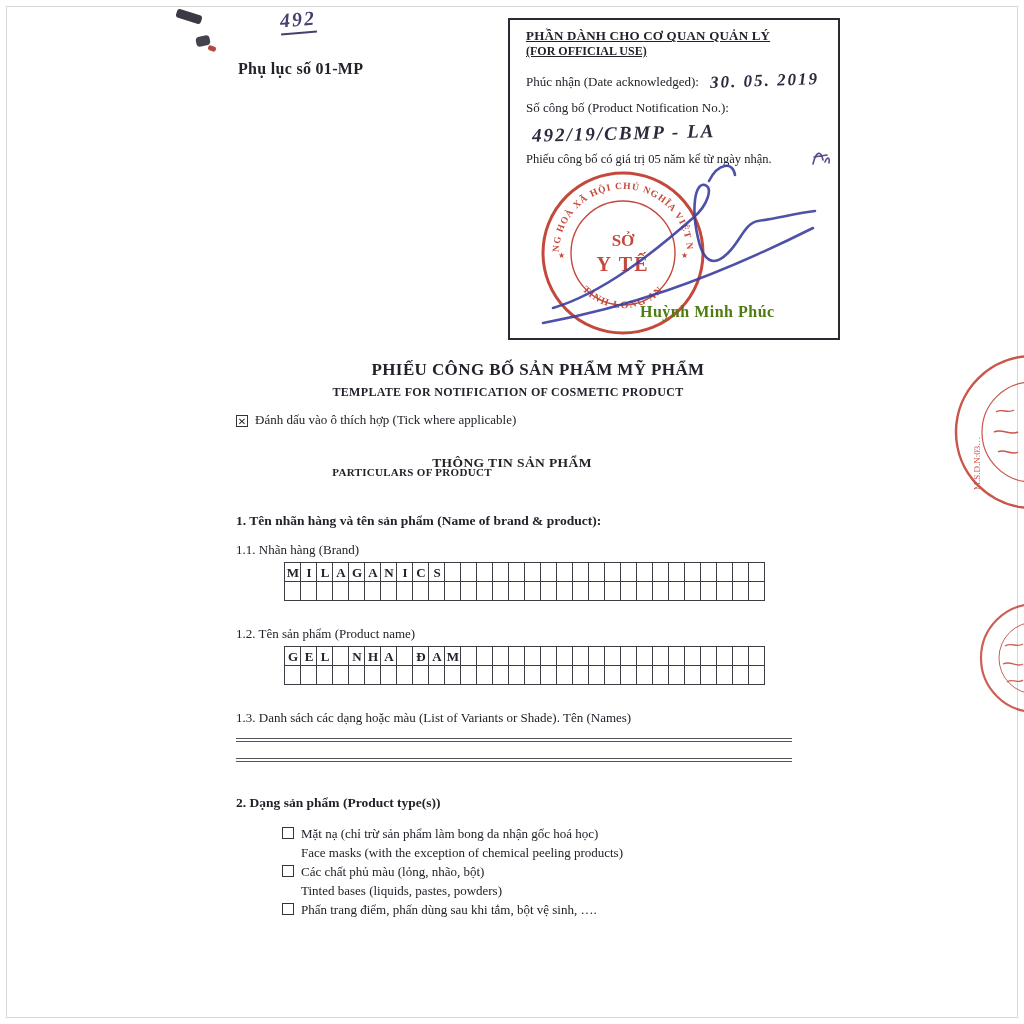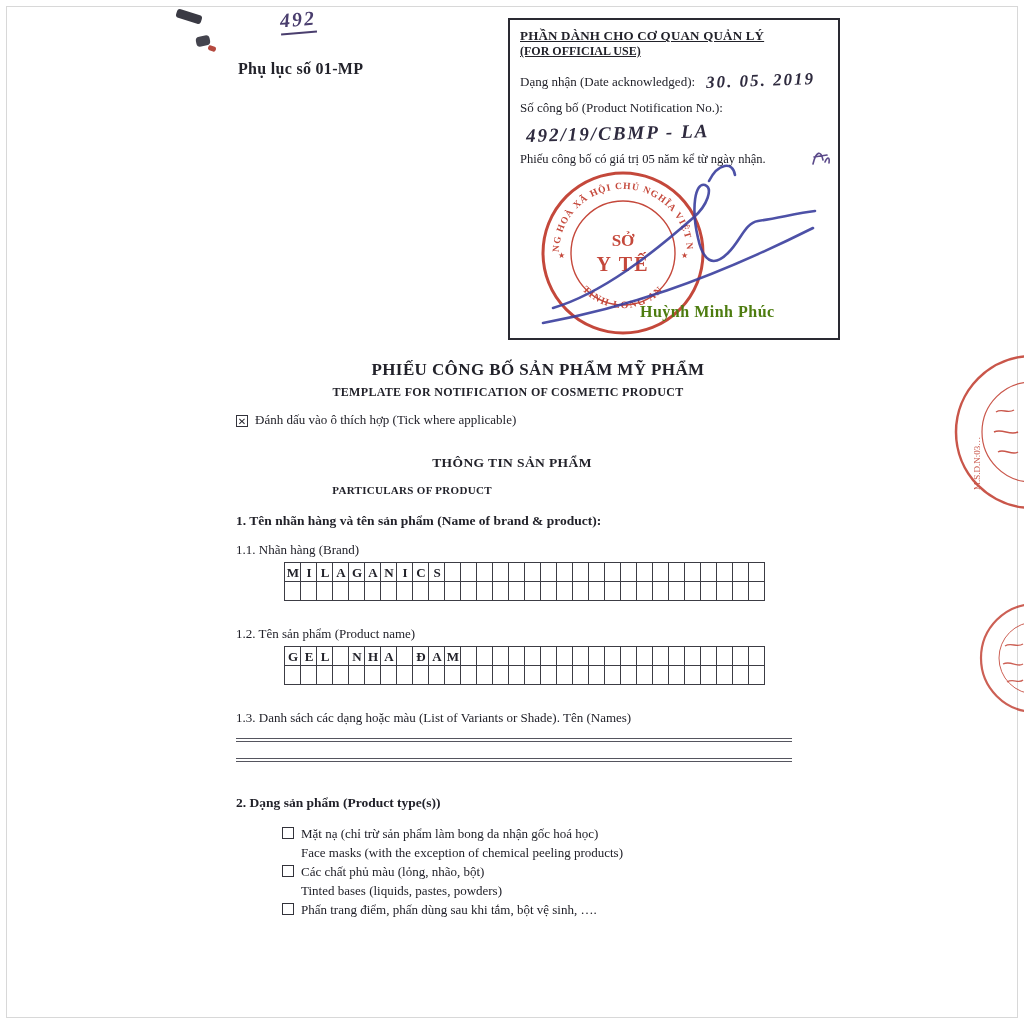--- a/index.html
+++ b/index.html
@@ -9,41 +9,41 @@
   .frame { position:absolute; inset:6px; border:1px solid #d8d8d8; pointer-events:none; }
 
   
   .mark-a { position:absolute; left:176px; top:12px; width:26px; height:9px; background:#3a3a44; transform:rotate(18deg); border-radius:3px; }
   .mark-b { position:absolute; left:196px; top:36px; width:14px; height:10px; background:#44444e; transform:rotate(-12deg); border-radius:4px; }
   .mark-c { position:absolute; left:208px; top:46px; width:8px; height:5px; background:#b5493f; transform:rotate(20deg); border-radius:2px; }
   .ref-number { position:absolute; left:280px; top:8px; font-size:20px; font-style:italic; font-weight:bold; color:#4a3e6e; letter-spacing:2px; transform:rotate(-5deg); border-bottom:2px solid #4a3e6e; padding-bottom:1px; }
   .appendix { position:absolute; left:238px; top:60px; font-size:16px; font-weight:bold; letter-spacing:.3px; }
 
   
-  .official-box { position:absolute; left:508px; top:18px; width:332px; height:322px; border:2px solid #2a2a32; padding:8px 10px; font-size:13px; }
+  .official-box { position:absolute; left:508px; top:18px; width:332px; height:322px; border:2px solid #2a2a32; padding:8px 16px; font-size:13px; }
   .ob-title-vn { font-size:13px; font-weight:600; text-decoration:underline; letter-spacing:.2px; }
   .ob-title-en { font-size:12px; font-weight:600; text-decoration:underline; margin-top:0; }
   .ob-date-row { margin-top:12px; }
   .hw-date { display:inline-block; font-size:17px; font-style:italic; font-weight:bold; color:#2e2a3e; letter-spacing:2px; margin-left:8px; transform:rotate(-2deg); }
   .ob-notif-label { margin-top:9px;font-family:Liberation Serif, serif; }
   .hw-notif { margin:5px 0 0 6px; font-size:19px; font-style:italic; font-weight:bold; color:#2e2a3e; letter-spacing:2px; transform:rotate(-1.5deg); }
   .ob-validity { margin-top:9px; font-size:12.5px; }
   .initial-squiggle { position:absolute; right:6px; top:128px; }
 
   
   .stamp-svg { position:absolute; left:538px; top:168px; }
   .signature-svg { position:absolute; left:513px; top:133px; pointer-events:none; }
   .signer-name { position:absolute; left:640px; top:303px; color:#4d7c0f; font-size:16px; font-weight:bold; letter-spacing:.5px; }
 
   
   .main-title { position:absolute; left:0; top:360px; width:1024px; text-align:center; font-size:17px; font-weight:bold; letter-spacing:.4px;margin-left:26px; }
   .main-subtitle { position:absolute; left:0; top:385px; width:1016px; text-align:center; font-size:12px; font-weight:bold; letter-spacing:.3px; }
   .tick-note { position:absolute; left:236px; top:412px; font-size:13px; }
   .sec-title-vn { position:absolute; left:0; top:455px; width:1024px; text-align:center; font-size:13.5px; font-weight:bold; letter-spacing:.4px; }
-  .sec-title-en { position:absolute; left:0; top:484px; width:824px; text-align:center; font-size:11px; font-weight:bold; letter-spacing:.3px; }
+  .sec-title-en { position:absolute; left:0; top:466px; width:824px; text-align:center; font-size:11px; font-weight:bold; letter-spacing:.3px; }
 
   .h-item1 { position:absolute; left:236px; top:513px; font-size:13.5px; font-weight:bold; }
   .l-brand { position:absolute; left:236px; top:542px; font-size:13px; }
   .l-product { position:absolute; left:236px; top:626px; font-size:13px; }
   .l-variants { position:absolute; left:236px; top:710px; font-size:13px; }
 
   .grid { position:absolute; display:grid; grid-template-columns:repeat(30,16px); grid-auto-rows:19px; border-top:1px solid #3c3c44; border-left:1px solid #3c3c44; }
   .grid-brand { left:284px; top:562px; }
   .grid-product { left:284px; top:646px; }
   .cell { box-shadow:inset -1px -1px 0 0 #3c3c44; font-weight:bold; font-size:13px; text-align:center; line-height:19px; }
@@ -70,21 +70,21 @@
   <div class="mark-b"></div>
   <div class="mark-c"></div>
 
   <div class="ref-number">492</div>
   <div class="appendix">Phụ lục số 01-MP</div>
 
   <div class="official-box">
     <div class="ob-title-vn">PHẦN DÀNH CHO CƠ QUAN QUẢN LÝ</div>
     <div class="ob-title-en">(FOR OFFICIAL USE)</div>
     <div class="ob-date-row">
-      <span>Dạng nhận (Date acknowledged):</span>
+      <span>Phúc nhận (Date acknowledged):</span>
       <span class="hw-date">30. 05. 2019</span>
     </div>
     <div class="ob-notif-label">Số công bố (Product Notification No.):</div>
     <div class="hw-notif">492/19/CBMP - LA</div>
     <div class="ob-validity">Phiếu công bố có giá trị 05 năm kể từ ngày nhận.</div>
     <svg class="initial-squiggle" width="22" height="20" viewBox="0 0 22 20">
       <path d="M3,16 C6,3 11,2 13,12 M4,9 L17,7 M15,14 C17,9 20,8 19,15" fill="none" stroke="#5b4a8a" stroke-width="1.6" stroke-linecap="round"></path>
     </svg>
   </div>
 

